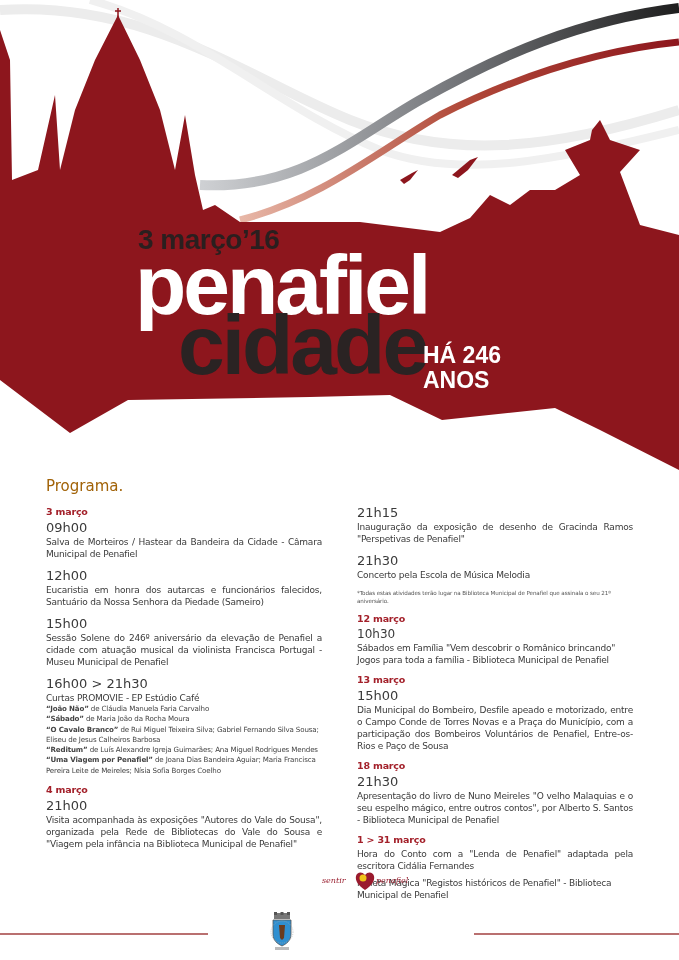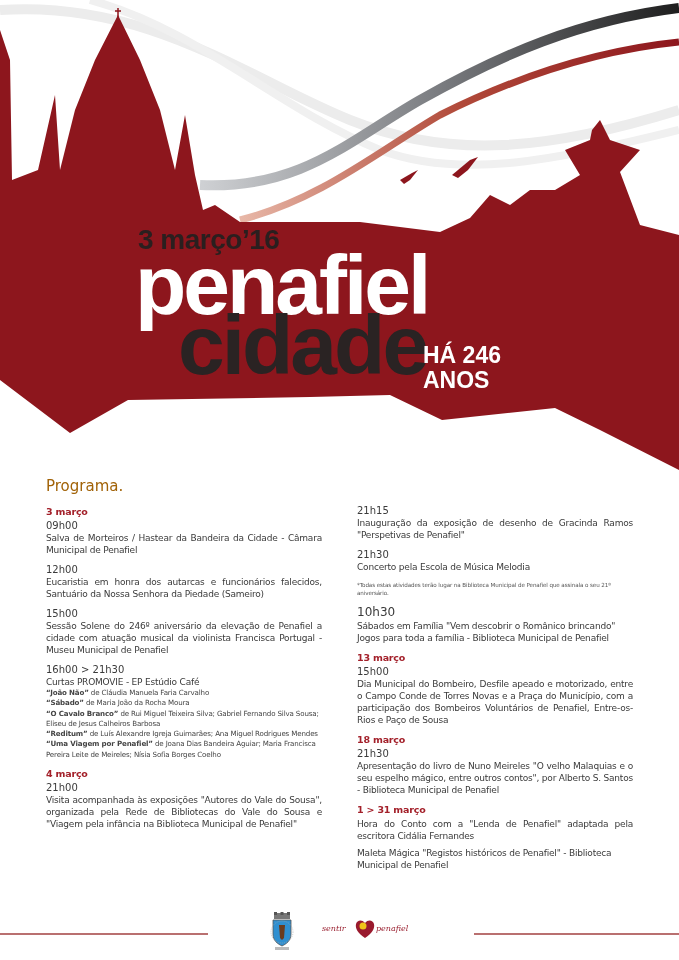--- a/index.html
+++ b/index.html
@@ -9,32 +9,32 @@
   .headline-date { position:absolute; left:138px; top:224px; font-weight:bold; font-size:28px; color:#2a1f1f; letter-spacing:-0.5px; }
   .headline-city { position:absolute; left:135px; top:240px; font-weight:bold; font-size:84px; color:#ffffff; letter-spacing:-3px; line-height:90px; }
   .headline-cidade { position:absolute; left:178px; top:300px; font-weight:bold; font-size:84px; color:#2a2323; letter-spacing:-3px; line-height:90px; }
   .headline-years { position:absolute; left:423px; top:343px; font-weight:bold; font-size:23px; color:#ffffff; line-height:25px; }
 
   .program-title { position:absolute; left:46px; top:477px; font-size:15px; color:#a16207; font-family:"DejaVu Sans", sans-serif; }
   .col { position:absolute; font-family:"DejaVu Sans", sans-serif; color:#3a3a3a; }
   .col.left { left:46px; top:506px; width:276px; }
   .col.right { left:357px; top:505px; width:276px; }
   .date { color:#a3202a; font-weight:bold; font-size:9.5px; margin:0 0 3px 0; letter-spacing:-0.2px; }
-  .time { font-size:10px; color:#3a3a3a; margin:0 0 1px 0; }
+  .time { font-size:13px; color:#3a3a3a; margin:0 0 1px 0; }
   .time.big { font-size:12px; }
   .desc { font-size:9px; line-height:12px; margin:0; text-align:justify; letter-spacing:-0.2px; }
   .sub { font-size:7.1px; line-height:10.3px; margin:0; letter-spacing:-0.15px; color:#444; }
   .sub b { font-weight:bold; }
   .note { font-size:5.6px; line-height:8px; color:#555; margin:0; letter-spacing:-0.1px; }
   .block { margin-bottom:8px; }
   .gap-s { margin-bottom:5px; }
 
   .footer-line { position:absolute; top:933px; height:2px; background:#b97070; }
   .crest { position:absolute; left:266px; top:912px; width:32px; height:40px; }
-  .brand { position:absolute; left:322px; top:916px; width:96px; height:24px;text-decoration:underline; }
+  .brand { position:absolute; left:322px; top:868px; width:96px; height:24px;text-decoration:underline; }
   .brand-text-a { position:absolute; left:0; top:8px; font-size:8px; color:#9a2030; font-family:"DejaVu Serif", serif; font-style:italic; }
   .brand-text-b { position:absolute; left:54px; top:8px; font-size:8px; color:#9a2030; font-family:"DejaVu Serif", serif; font-style:italic; }
 </style>
 </head>
 <body>
 
 <div class="hero">
   <svg width="679" height="470" viewBox="0 0 679 470">
     <defs>
       <linearGradient id="gGray" x1="0" x2="1" y1="0" y2="0">
@@ -115,20 +115,21 @@
     <p class="desc">Inauguração da exposição de desenho de Gracinda Ramos "Perspetivas de Penafiel"</p>
   </div>
   <div class="block">
     <p class="time">21h30</p>
     <p class="desc">Concerto pela Escola de Música Melodia</p>
   </div>
   <div class="block">
     <p class="note">*Todas estas atividades terão lugar na Biblioteca Municipal de Penafiel que assinala o seu 21º aniversário.</p>
   </div>
   <div class="block">
+    <p class="date">12 março</p>
     <p class="time big">10h30</p>
     <p class="desc" style="text-align:left">Sábados em Família "Vem descobrir o Românico brincando" Jogos para toda a família - Biblioteca Municipal de Penafiel</p>
   </div>
   <div class="block">
     <p class="date">13 março</p>
     <p class="time">15h00</p>
     <p class="desc">Dia Municipal do Bombeiro, Desfile apeado e motorizado, entre o Campo Conde de Torres Novas e a Praça do Município, com a participação dos Bombeiros Voluntários de Penafiel, Entre-os-Rios e Paço de Sousa</p>
   </div>
   <div class="block">
     <p class="date">18 março</p>

